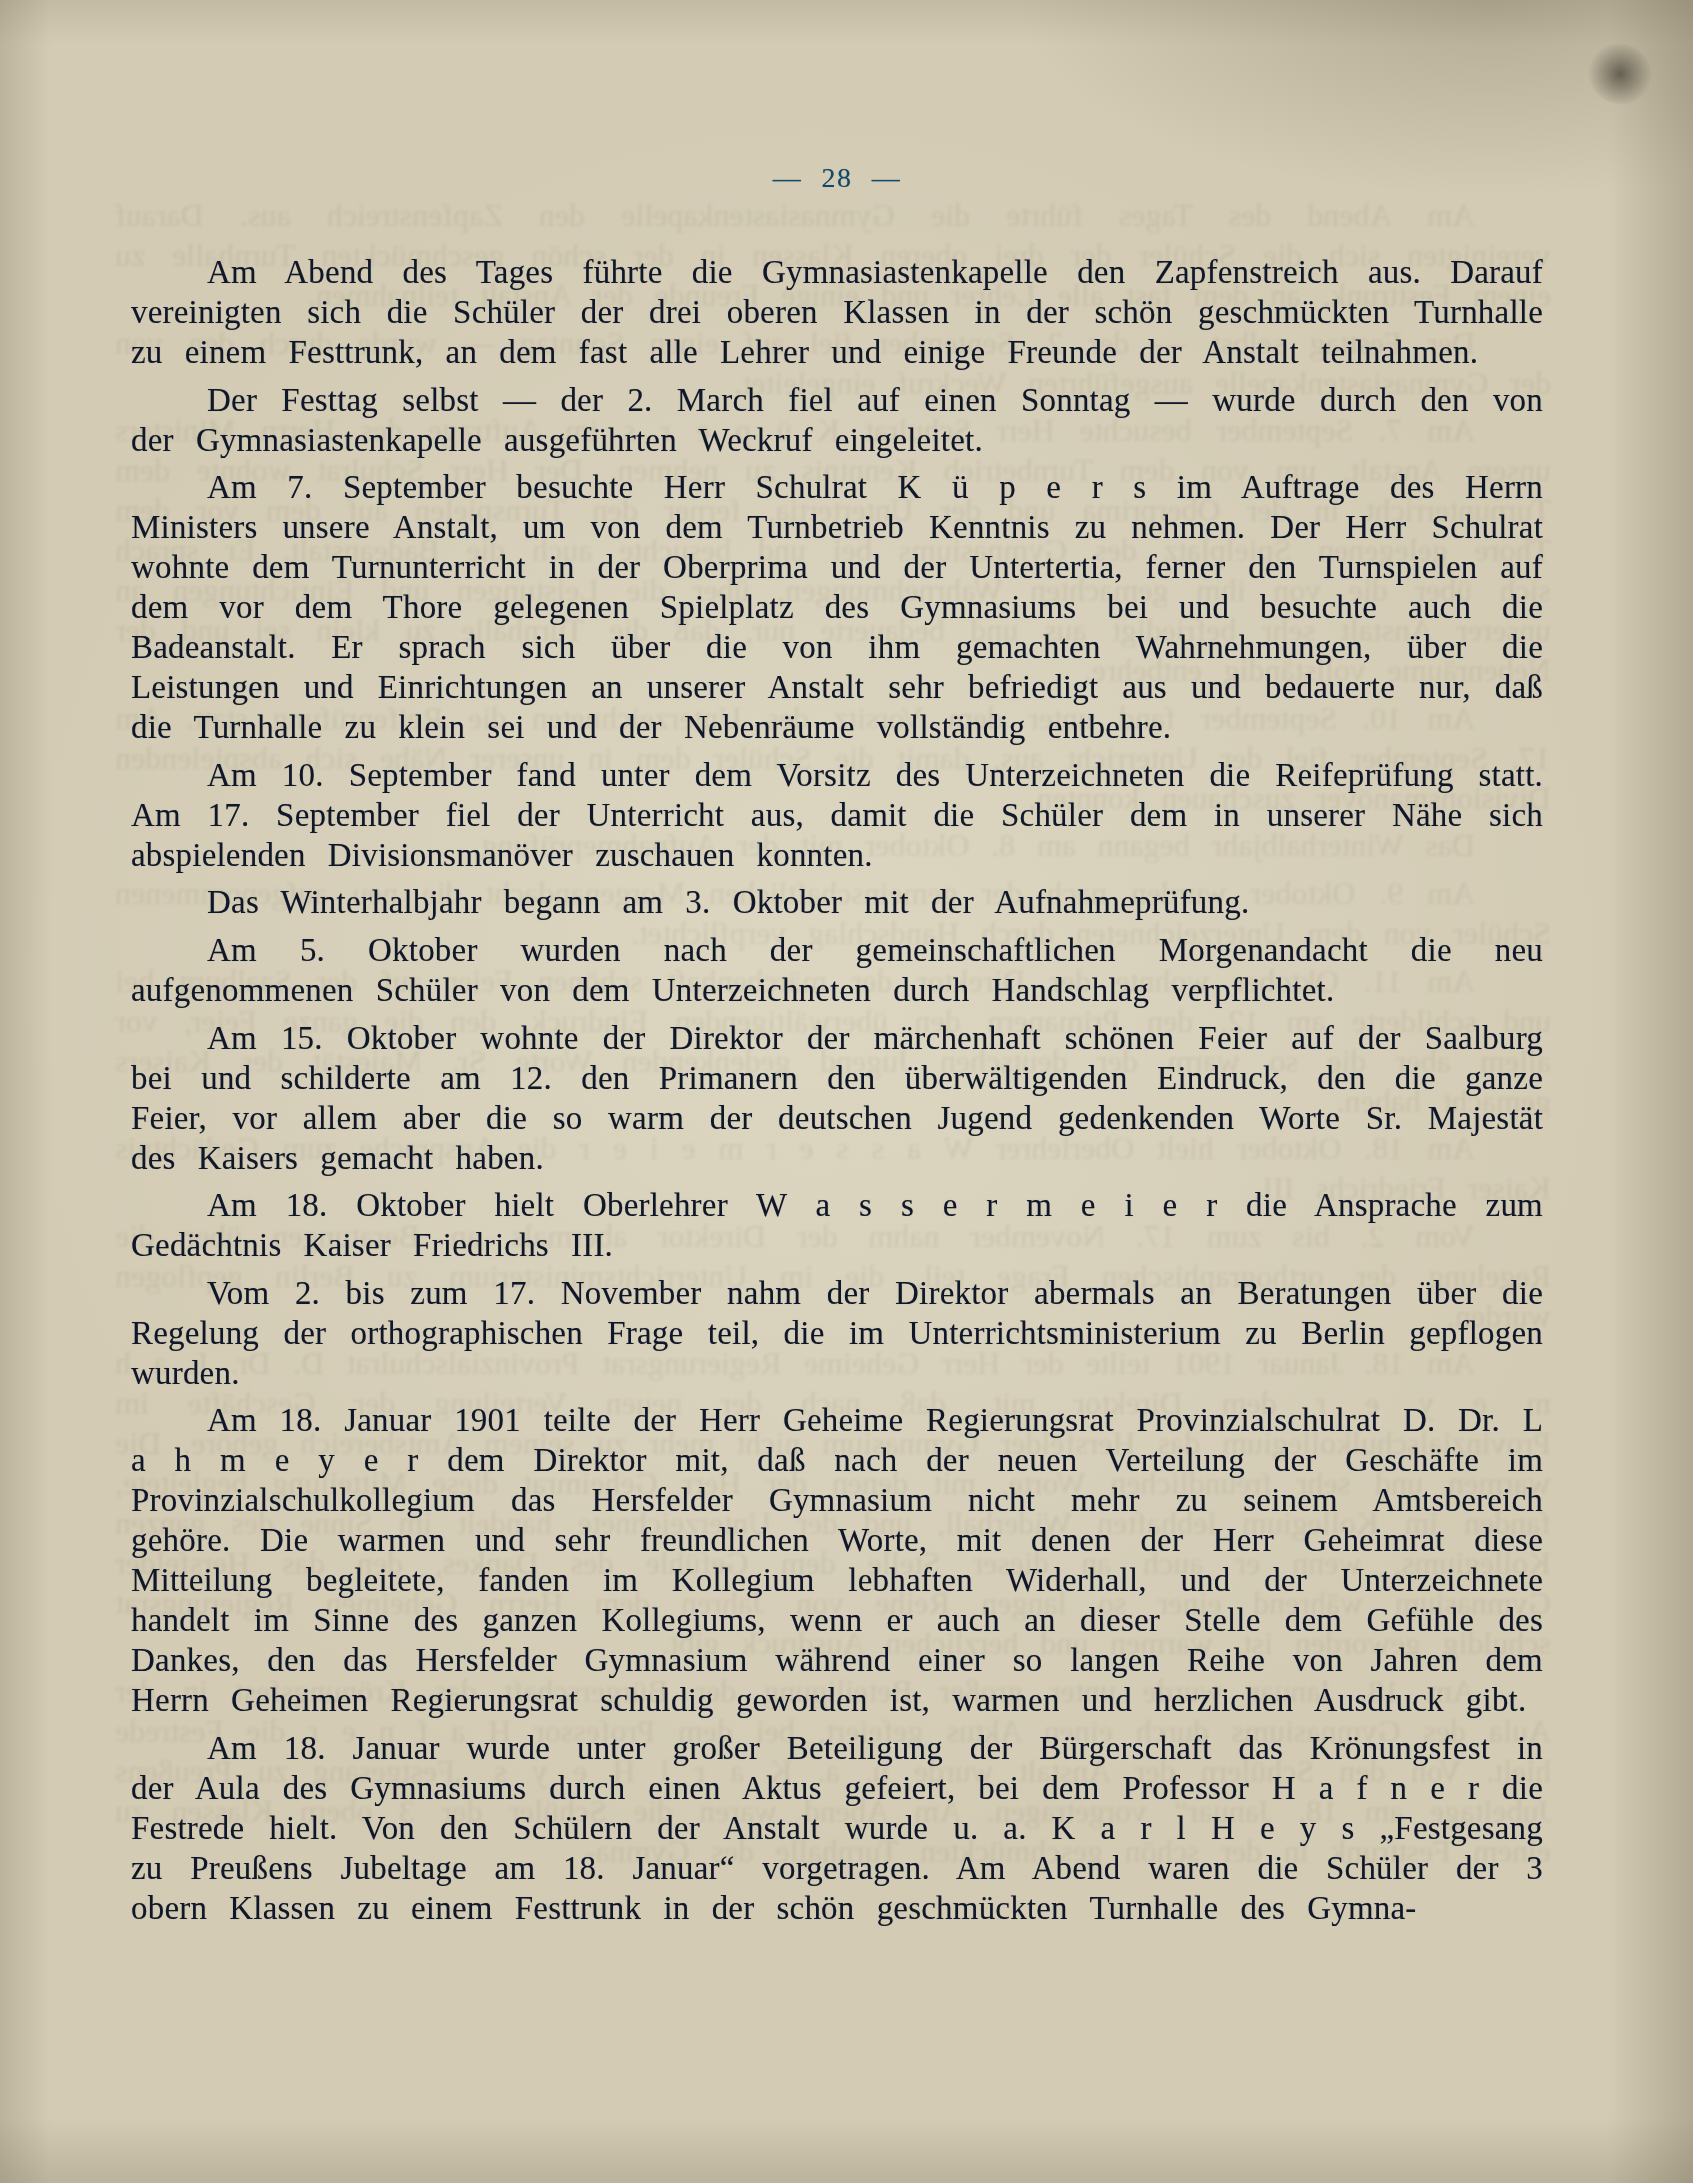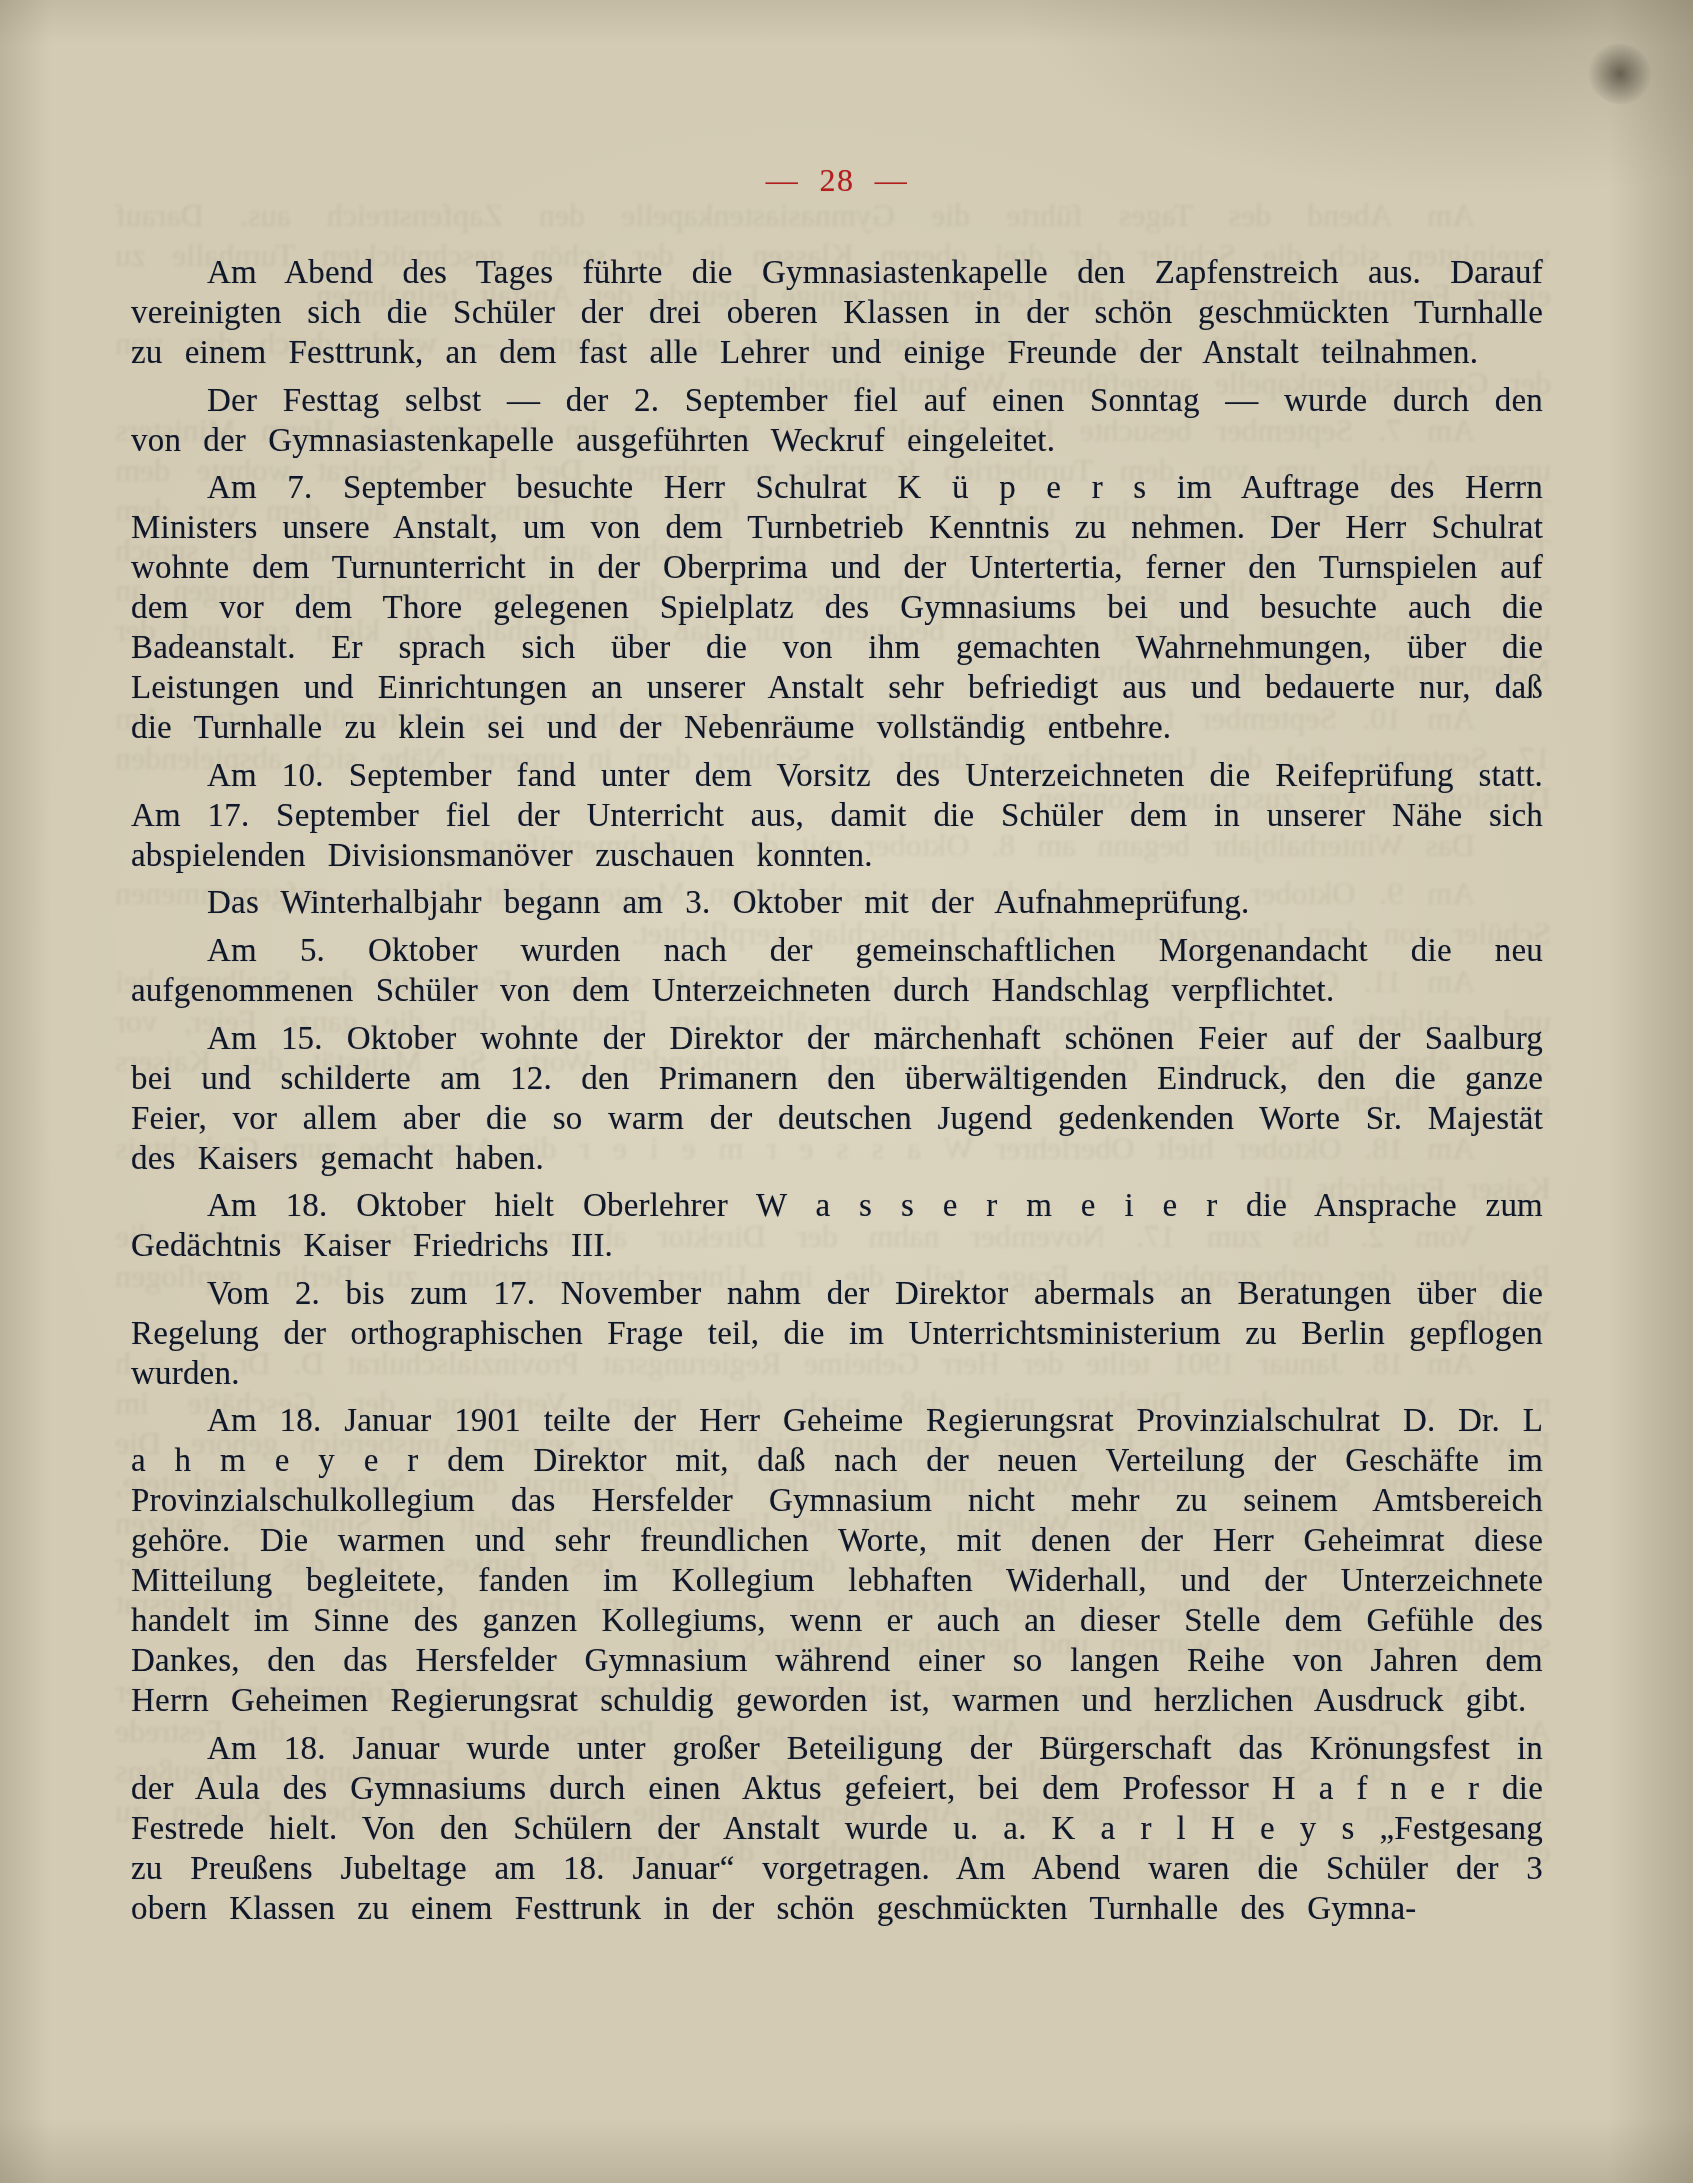--- a/index.html
+++ b/index.html
@@ -39,24 +39,24 @@
     user-select: none;
   }
   .ghost p { margin: 0 0 7.6px; text-indent: 76px; }
 
   .page-number {
     position: absolute;
     top: 162px;
     left: 131px;
     width: 1412px;
     text-align: center;
-    font-size: 32px;
+    font-size: 28px;
     letter-spacing: 1.5px;
     word-spacing: 10.7px;
-    color: #b91c1c;
+    color: #0c4a6e;
     text-shadow: 0 0 0.8px rgba(47,43,35,.35);
   }
 
   .text-block {
     position: absolute;
     left: 131px;
     top: 252px;
     width: 1412px;
     color: #0f172a;
     font-size: 33px;
@@ -99,21 +99,21 @@
     <p>Am 18. Januar 1901 teilte der Herr Geheime Regierungsrat Provinzialschulrat D. Dr. L a h m e y e r dem Direktor mit, daß nach der neuen Verteilung der Geschäfte im Provinzialschulkollegium das Hersfelder Gymnasium nicht mehr zu seinem Amtsbereich gehöre.  Die warmen und sehr freundlichen Worte, mit denen der Herr Geheimrat diese Mitteilung begleitete, fanden im Kollegium lebhaften Widerhall, und der Unterzeichnete handelt im Sinne des ganzen Kollegiums, wenn er auch an dieser Stelle dem Gefühle des Dankes, den das Hersfelder Gymnasium während einer so langen Reihe von Jahren dem Herrn Geheimen Regierungsrat schuldig geworden ist, warmen und herzlichen Ausdruck gibt.</p>
     <p>Am 18. Januar wurde unter großer Beteiligung der Bürgerschaft das Krönungsfest in der Aula des Gymnasiums durch einen Aktus gefeiert, bei dem Professor H a f n e r die Festrede hielt.  Von den Schülern der Anstalt wurde u. a. K a r l  H e y s „Festgesang zu Preußens Jubeltage am 18. Januar“ vorgetragen.  Am Abend waren die Schüler der 3 obern Klassen zu einem Festtrunk in der schön geschmückten Turnhalle des Gymna-</p>
   </div>
 
 <div class="corner-stain"></div>
 
 <div class="page-number">— 28 —</div>
 
 <div class="text-block">
   <p>Am Abend des Tages führte die Gymnasiastenkapelle den Zapfenstreich aus. Darauf vereinigten sich die Schüler der drei oberen Klassen in der schön geschmückten Turnhalle zu einem Festtrunk, an dem fast alle Lehrer und einige Freunde der Anstalt teilnahmen.</p>
-  <p>Der Festtag selbst — der 2. September fiel auf einen Sonntag — wurde durch den von der Gymnasiastenkapelle ausgeführten Weckruf eingeleitet.</p>
+  <p>Der Festtag selbst — der 2. March fiel auf einen Sonntag — wurde durch den von der Gymnasiastenkapelle ausgeführten Weckruf eingeleitet.</p>
   <p>Am 7. September besuchte Herr Schulrat K ü p e r s im Auftrage des Herrn Ministers unsere Anstalt, um von dem Turnbetrieb Kenntnis zu nehmen. Der Herr Schulrat wohnte dem Turnunterricht in der Oberprima und der Untertertia, ferner den Turnspielen auf dem vor dem Thore gelegenen Spielplatz des Gymnasiums bei und besuchte auch die Badeanstalt. Er sprach sich über die von ihm gemachten Wahrnehmungen, über die Leistungen und Einrichtungen an unserer Anstalt sehr befriedigt aus und bedauerte nur, daß die Turnhalle zu klein sei und der Nebenräume vollständig entbehre.</p>
   <p>Am 10. September fand unter dem Vorsitz des Unterzeichneten die Reifeprüfung statt.  Am 17. September fiel der Unterricht aus, damit die Schüler dem in unserer Nähe sich abspielenden Divisionsmanöver zuschauen konnten.</p>
   <p>Das Winterhalbjahr begann am 3. Oktober mit der Aufnahmeprüfung.</p>
   <p>Am 5. Oktober wurden nach der gemeinschaftlichen Morgenandacht die neu aufgenommenen Schüler von dem Unterzeichneten durch Handschlag verpflichtet.</p>
   <p>Am 15. Oktober wohnte der Direktor der märchenhaft schönen Feier auf der Saalburg bei und schilderte am 12. den Primanern den überwältigenden Eindruck, den die ganze Feier, vor allem aber die so warm der deutschen Jugend gedenkenden Worte Sr. Majestät des Kaisers gemacht haben.</p>
   <p>Am 18. Oktober hielt Oberlehrer W a s s e r m e i e r die Ansprache zum Gedächtnis Kaiser Friedrichs III.</p>
   <p>Vom 2. bis zum 17. November nahm der Direktor abermals an Beratungen über die Regelung der orthographischen Frage teil, die im Unterrichtsministerium zu Berlin gepflogen wurden.</p>
   <p>Am 18. Januar 1901 teilte der Herr Geheime Regierungsrat Provinzialschulrat D. Dr. L a h m e y e r dem Direktor mit, daß nach der neuen Verteilung der Geschäfte im Provinzialschulkollegium das Hersfelder Gymnasium nicht mehr zu seinem Amtsbereich gehöre.  Die warmen und sehr freundlichen Worte, mit denen der Herr Geheimrat diese Mitteilung begleitete, fanden im Kollegium lebhaften Widerhall, und der Unterzeichnete handelt im Sinne des ganzen Kollegiums, wenn er auch an dieser Stelle dem Gefühle des Dankes, den das Hersfelder Gymnasium während einer so langen Reihe von Jahren dem Herrn Geheimen Regierungsrat schuldig geworden ist, warmen und herzlichen Ausdruck gibt.</p>
   <p>Am 18. Januar wurde unter großer Beteiligung der Bürgerschaft das Krönungsfest in der Aula des Gymnasiums durch einen Aktus gefeiert, bei dem Professor H a f n e r die Festrede hielt.  Von den Schülern der Anstalt wurde u. a. K a r l  H e y s „Festgesang zu Preußens Jubeltage am 18. Januar“ vorgetragen.  Am Abend waren die Schüler der 3 obern Klassen zu einem Festtrunk in der schön geschmückten Turnhalle des Gymna-</p>
 </div>

